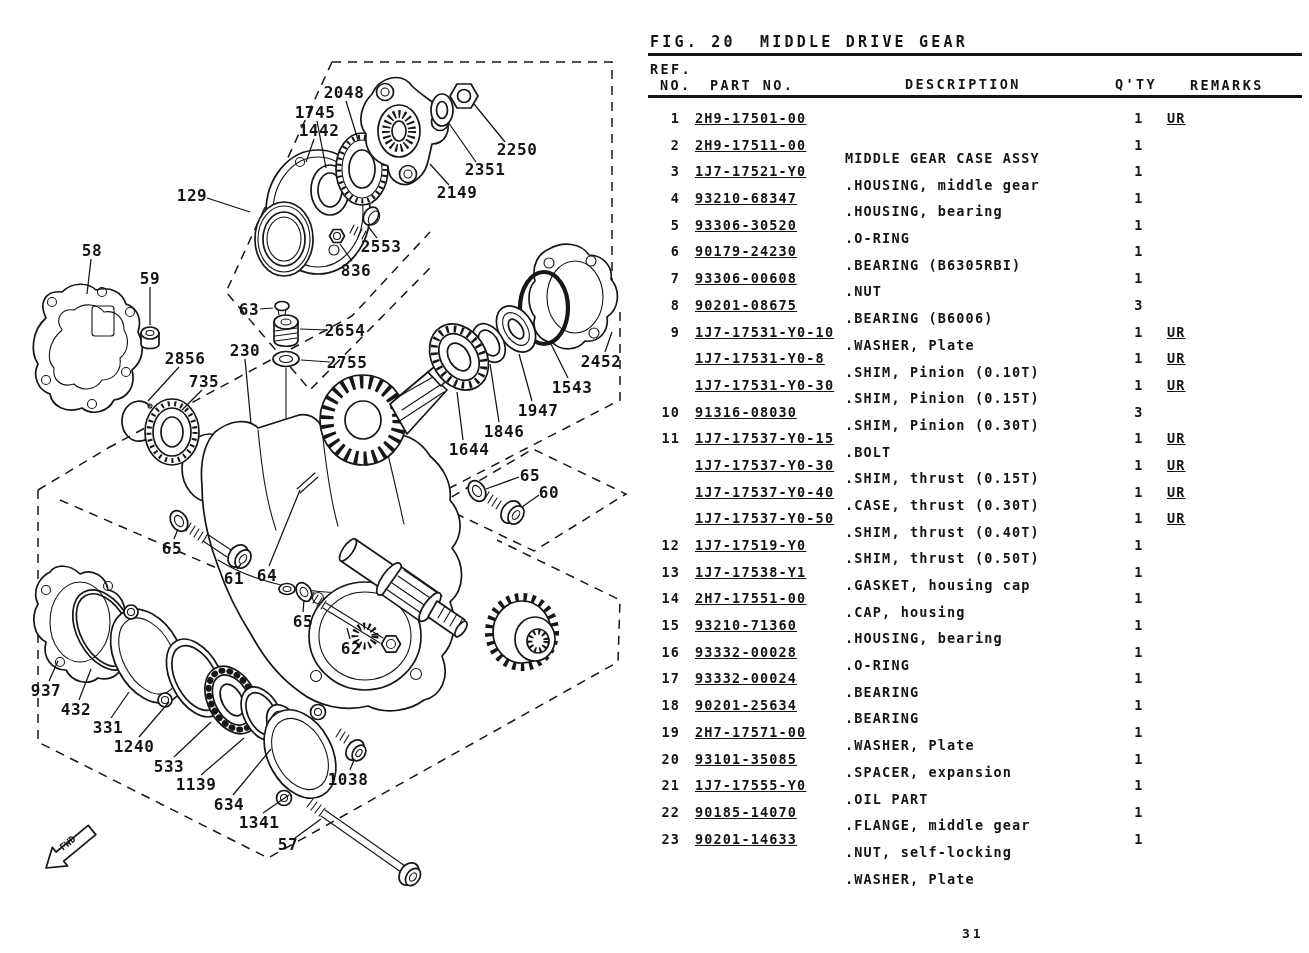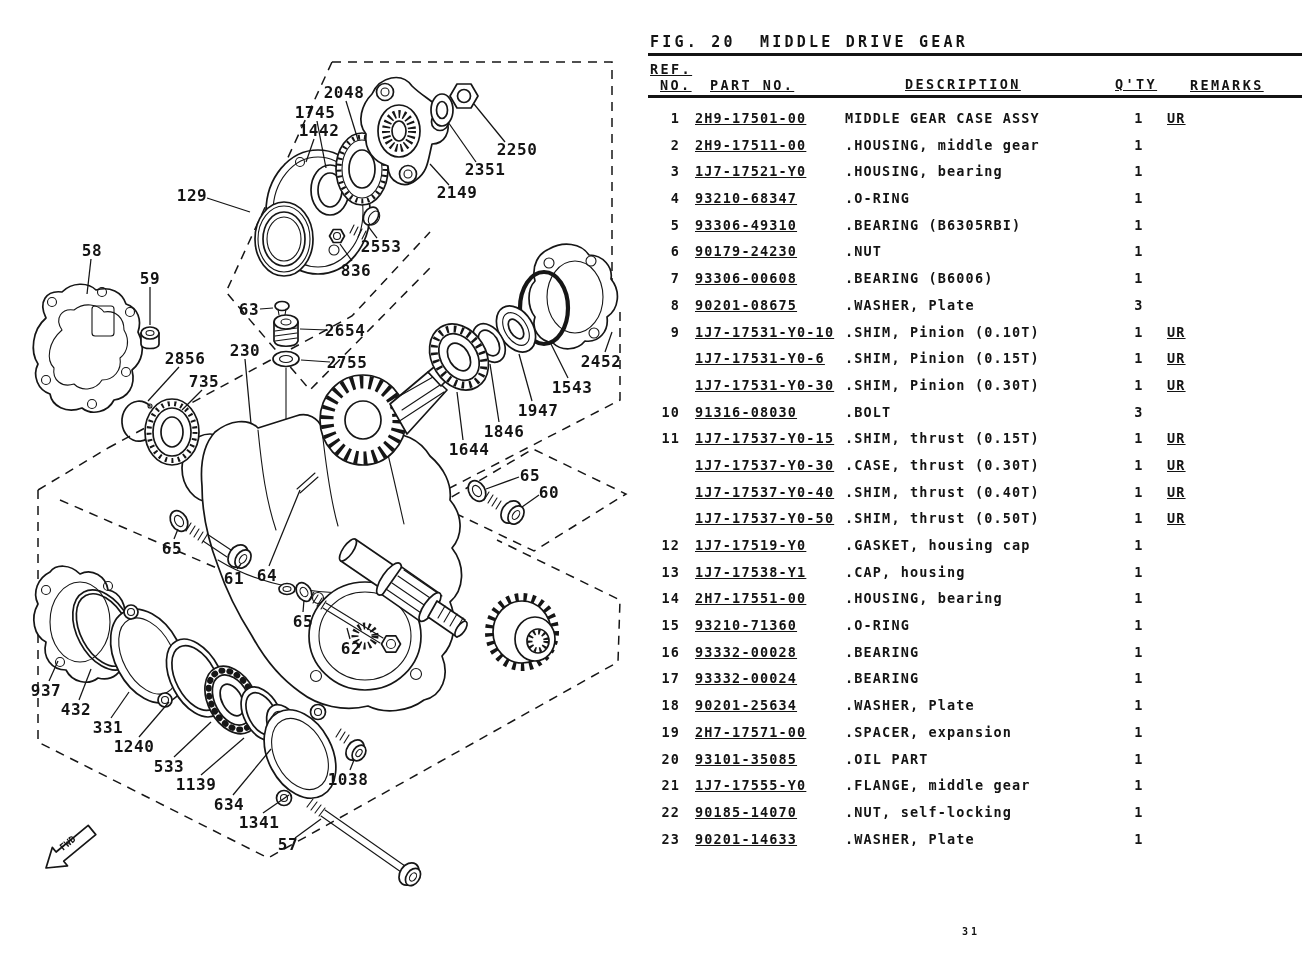--- a/index.html
+++ b/index.html
@@ -3,36 +3,36 @@
 <meta charset="utf-8">
 <style>
   html,body{margin:0;padding:0;background:#e8e8e8;}
   .page{position:relative;width:1309px;height:953px;background:#ffffff;overflow:hidden;
         font-family:"DejaVu Sans Mono","Liberation Mono",monospace;color:#141414;}
   
   .panel{position:absolute;left:648px;top:0;width:661px;height:953px;}
   .fig-title{position:absolute;left:2px;top:27px;font-size:15px;font-weight:bold;letter-spacing:3.2px;white-space:pre;margin-top:6px;}
   .rule-top{position:absolute;left:0;top:53px;width:654px;height:2.5px;background:#141414;}
   .rule-mid{position:absolute;left:0;top:95px;width:654px;height:3.2px;background:#141414;}
-  .hdr{position:absolute;font-size:13.5px;font-weight:bold;letter-spacing:2.4px;white-space:pre;text-decoration:underline;}
+  .hdr{position:absolute;font-size:13.5px;font-weight:bold;letter-spacing:2.4px;white-space:pre;}
   .hdr-ref{left:2px;top:61px;}
   .hdr-no{left:12px;top:77px;}
   .hdr-part{left:62px;top:77px;text-align:right;}
   .hdr-desc{left:257px;top:76px;}
   .hdr-qty{left:467px;top:76px;}
   .hdr-rem{left:542px;top:77px;}
   .rows{position:absolute;left:0;top:107px;width:661px;}
   .prow{position:relative;height:26.7px;font-size:13.5px;font-weight:bold;letter-spacing:1.15px;white-space:pre;}
   .prow span{position:absolute;top:3px;}
   .c-ref{left:0;width:32px;text-align:right;}
   .c-part{left:47px;text-decoration:underline;}
-  .c-desc{left:197px;}
+  .c-desc{left:197px;margin-top:40px;}
   .c-qty{left:477px;width:28px;text-align:center;}
   .c-rem{left:519px;text-decoration:underline;}
-  .pageno{position:absolute;left:962px;top:926px;font-size:10px;font-weight:bold;letter-spacing:3px;}
+  .pageno{position:absolute;left:962px;top:926px;font-size:13px;font-weight:bold;letter-spacing:3px;}
   
   .diagram{position:absolute;left:0;top:0;}
   .ln{fill:none;stroke:#161616;stroke-width:1.7;stroke-linecap:round;stroke-linejoin:round;}
   .fw{fill:#ffffff;stroke:#161616;stroke-width:1.7;stroke-linecap:round;stroke-linejoin:round;}
   .thin{stroke-width:1.1;}
   .thick{stroke-width:4.2;}
   .dash{fill:none;stroke:#161616;stroke-width:1.5;stroke-dasharray:9 7;}
   .teeth{fill:none;stroke:#161616;}
   .leader{stroke:#141414;stroke-width:1.25;}
   .callout{font-family:"DejaVu Sans Mono","Liberation Mono",monospace;font-size:16px;font-weight:bold;
@@ -414,21 +414,21 @@
   <div class="prow">
     <span class="c-ref">4</span>
     <span class="c-part">93210-68347</span>
     <span class="c-desc">.O-RING</span>
     <span class="c-qty">1</span>
     <span class="c-rem"></span>
   </div>
 
   <div class="prow">
     <span class="c-ref">5</span>
-    <span class="c-part">93306-49310</span>
+    <span class="c-part">93306-30520</span>
     <span class="c-desc">.BEARING (B6305RBI)</span>
     <span class="c-qty">1</span>
     <span class="c-rem"></span>
   </div>
 
   <div class="prow">
     <span class="c-ref">6</span>
     <span class="c-part">90179-24230</span>
     <span class="c-desc">.NUT</span>
     <span class="c-qty">1</span>
@@ -454,21 +454,21 @@
   <div class="prow">
     <span class="c-ref">9</span>
     <span class="c-part">1J7-17531-Y0-10</span>
     <span class="c-desc">.SHIM, Pinion (0.10T)</span>
     <span class="c-qty">1</span>
     <span class="c-rem">UR</span>
   </div>
 
   <div class="prow">
     <span class="c-ref"></span>
-    <span class="c-part">1J7-17531-Y0-6</span>
+    <span class="c-part">1J7-17531-Y0-8</span>
     <span class="c-desc">.SHIM, Pinion (0.15T)</span>
     <span class="c-qty">1</span>
     <span class="c-rem">UR</span>
   </div>
 
   <div class="prow">
     <span class="c-ref"></span>
     <span class="c-part">1J7-17531-Y0-30</span>
     <span class="c-desc">.SHIM, Pinion (0.30T)</span>
     <span class="c-qty">1</span>

